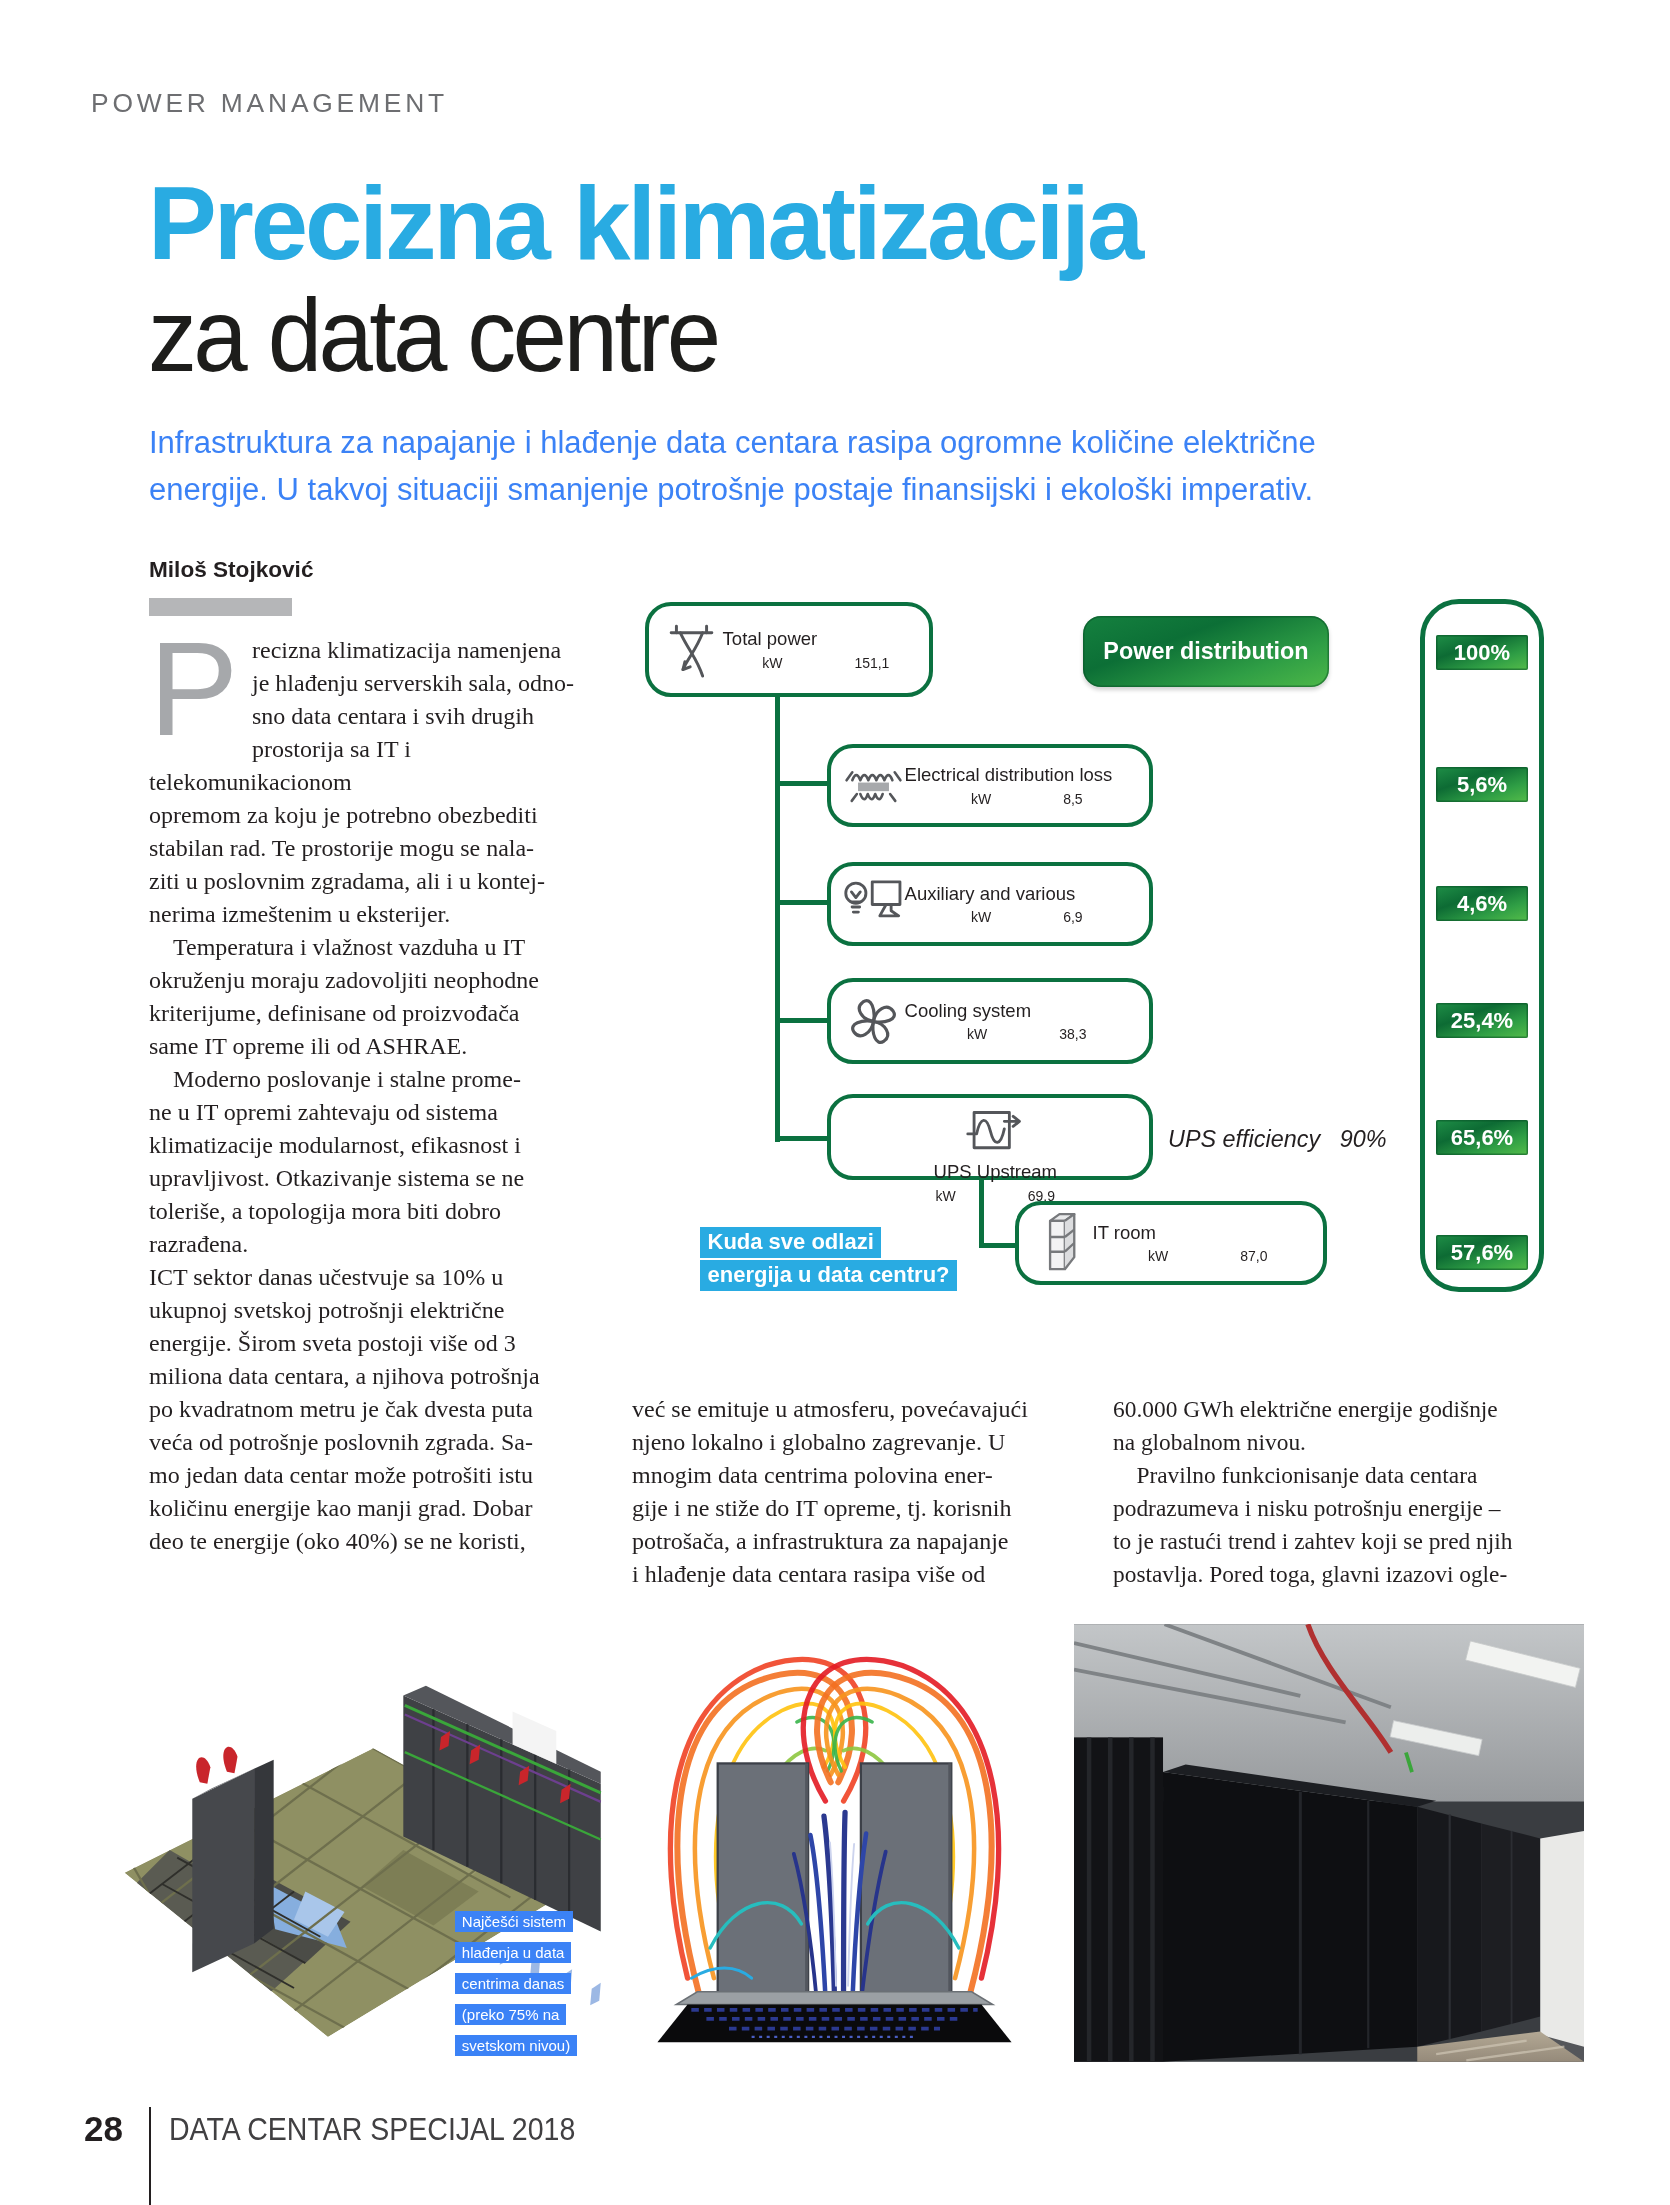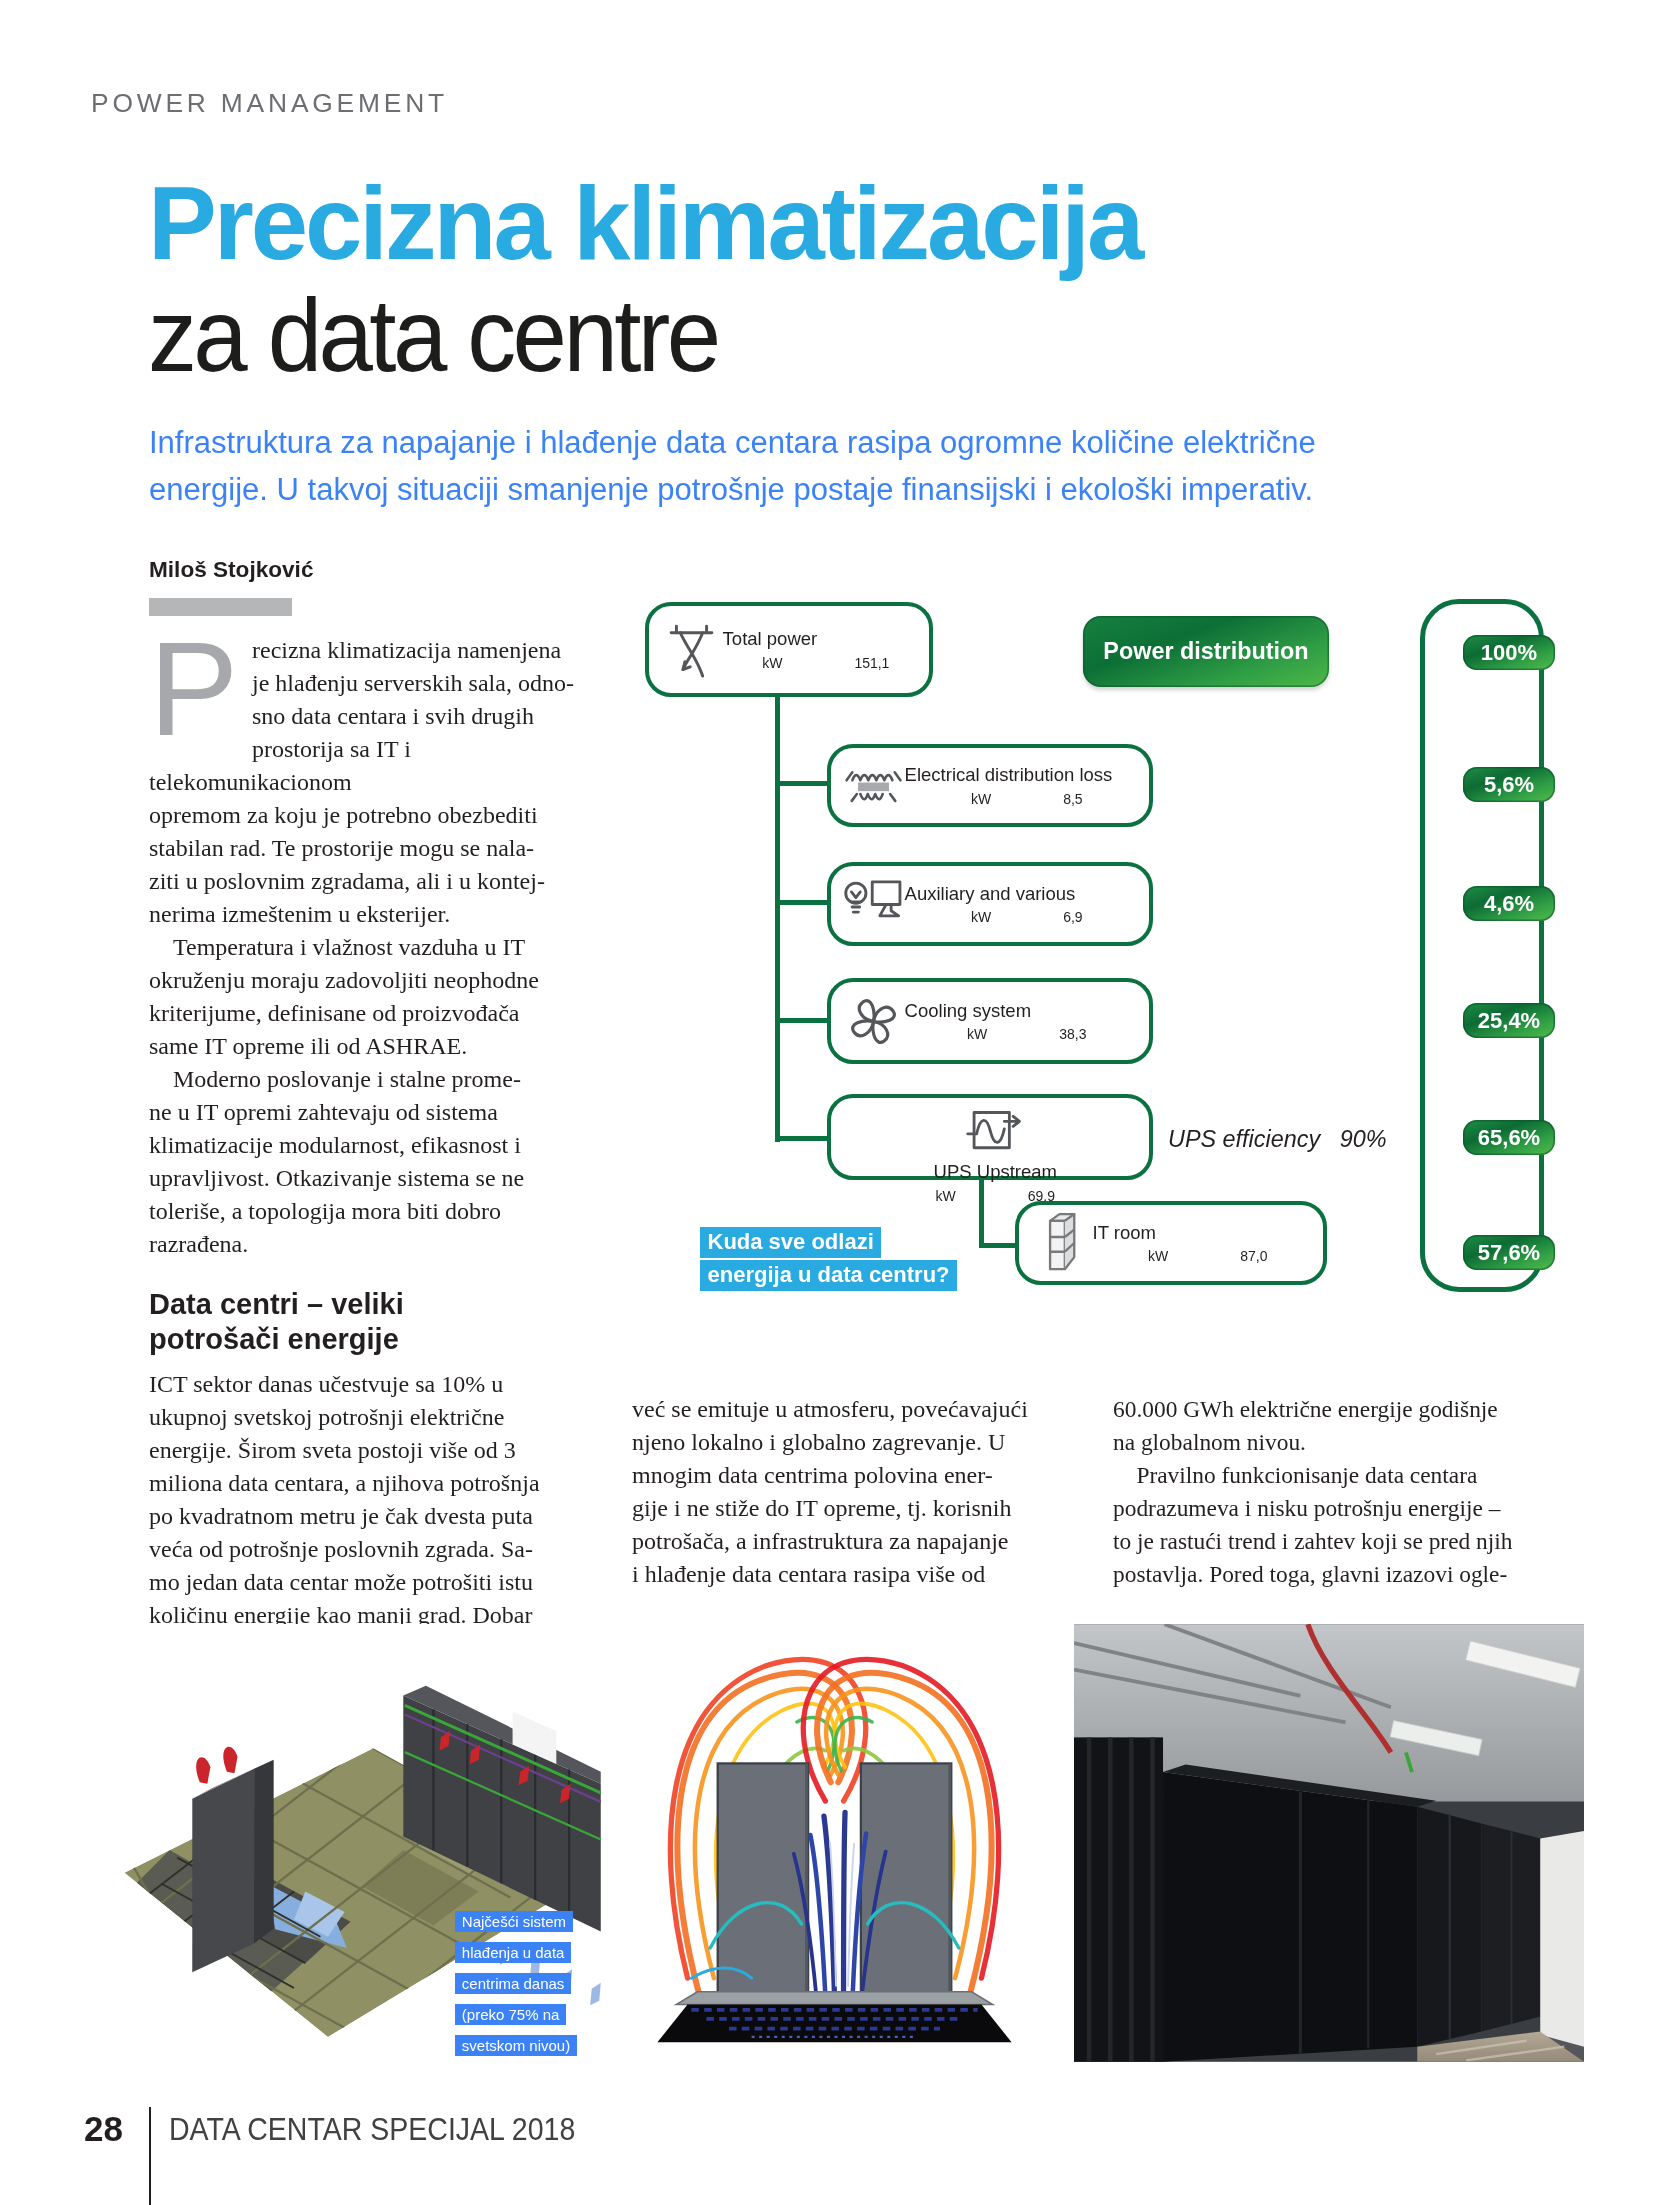--- a/index.html
+++ b/index.html
@@ -36,24 +36,24 @@
   
   .node{position:absolute;background:#fff;border:4.5px solid #0b7140;border-radius:26px;
         display:flex;align-items:center;padding-left:10.6px;box-sizing:border-box;}
   .node-icon{width:63px;flex:0 0 63px;display:flex;align-items:center;justify-content:center;}
   .node-text{flex:1;text-align:left;}
   .node-label{font-size:18.5px;color:#231f20;white-space:nowrap;}
   .node-vals{display:flex;justify-content:center;gap:72px;font-size:14px;color:#231f20;margin-top:4.5px;}
   .conn{position:absolute;background:#0b7140;}
   .pct-panel{position:absolute;left:1420px;top:599px;width:124px;height:693px;background:#fff;
              border:5.3px solid #0b7140;border-radius:39px;box-sizing:border-box;}
-  .badge{position:absolute;left:1436px;width:92px;height:35px;border-radius:14px;
+  .badge{position:absolute;left:1436px;width:92px;height:35px;border-radius:2px;
          background:linear-gradient(160deg,#1f8f47 0%,#0d6b34 35%,#2f9e45 70%,#55bd4a 100%);
          box-shadow:inset 0 0 0 1.5px rgba(8,80,38,.55);
-         color:#fff;font-weight:bold;font-size:22px;display:flex;align-items:center;justify-content:center;margin-left:27px;}
+         color:#fff;font-weight:bold;font-size:22px;display:flex;align-items:center;justify-content:center;}
   .pd-button{position:absolute;left:1083px;top:616px;width:246px;height:71px;border-radius:18px;
              background:linear-gradient(160deg,#15813f 0%,#0c6f36 35%,#2f9e45 72%,#4db848 100%);
              box-shadow:0 3px 4.5px rgba(0,0,0,.18), inset 0 0 0 1.5px rgba(8,80,38,.5);
              color:#fff;font-weight:bold;font-size:23.4px;display:flex;align-items:center;justify-content:center;}
   .ups-eff{position:absolute;left:1168px;top:1126px;font-style:italic;font-size:23.4px;color:#231f20;}
   .ups-eff span{margin-right:19.6px;}
 
   .q-label{position:absolute;left:700px;top:1227px;line-height:30px;}
   .q-label span{background:#29abe2;color:#fff;font-weight:bold;font-size:22px;
                 padding:2.3px 7.5px 3.8px 7.5px;white-space:pre-line;
@@ -101,22 +101,20 @@
     <p> Temperatura i vlažnost vazduha u IT
 okruženju moraju zadovoljiti neophodne
 kriterijume, definisane od proizvođača
 same IT opreme ili od ASHRAE.</p>
     <p> Moderno poslovanje i stalne prome-
 ne u IT opremi zahtevaju od sistema
 klimatizacije modularnost, efikasnost i
 upravljivost. Otkazivanje sistema se ne
 toleriše, a topologija mora biti dobro
 razrađena.</p>
-    <div class="sect-head">Data centri – veliki
-potrošači energije</div>
     <p>ICT sektor danas učestvuje sa 10% u
 ukupnoj svetskoj potrošnji električne
 energije. Širom sveta postoji više od 3
 miliona data centara, a njihova potrošnja
 po kvadratnom metru je čak dvesta puta
 veća od potrošnje poslovnih zgrada. Sa-
 mo jedan data centar može potrošiti istu
 količinu energije kao manji grad. Dobar
 deo te energije (oko 40%) se ne koristi,</p>
   </div>

